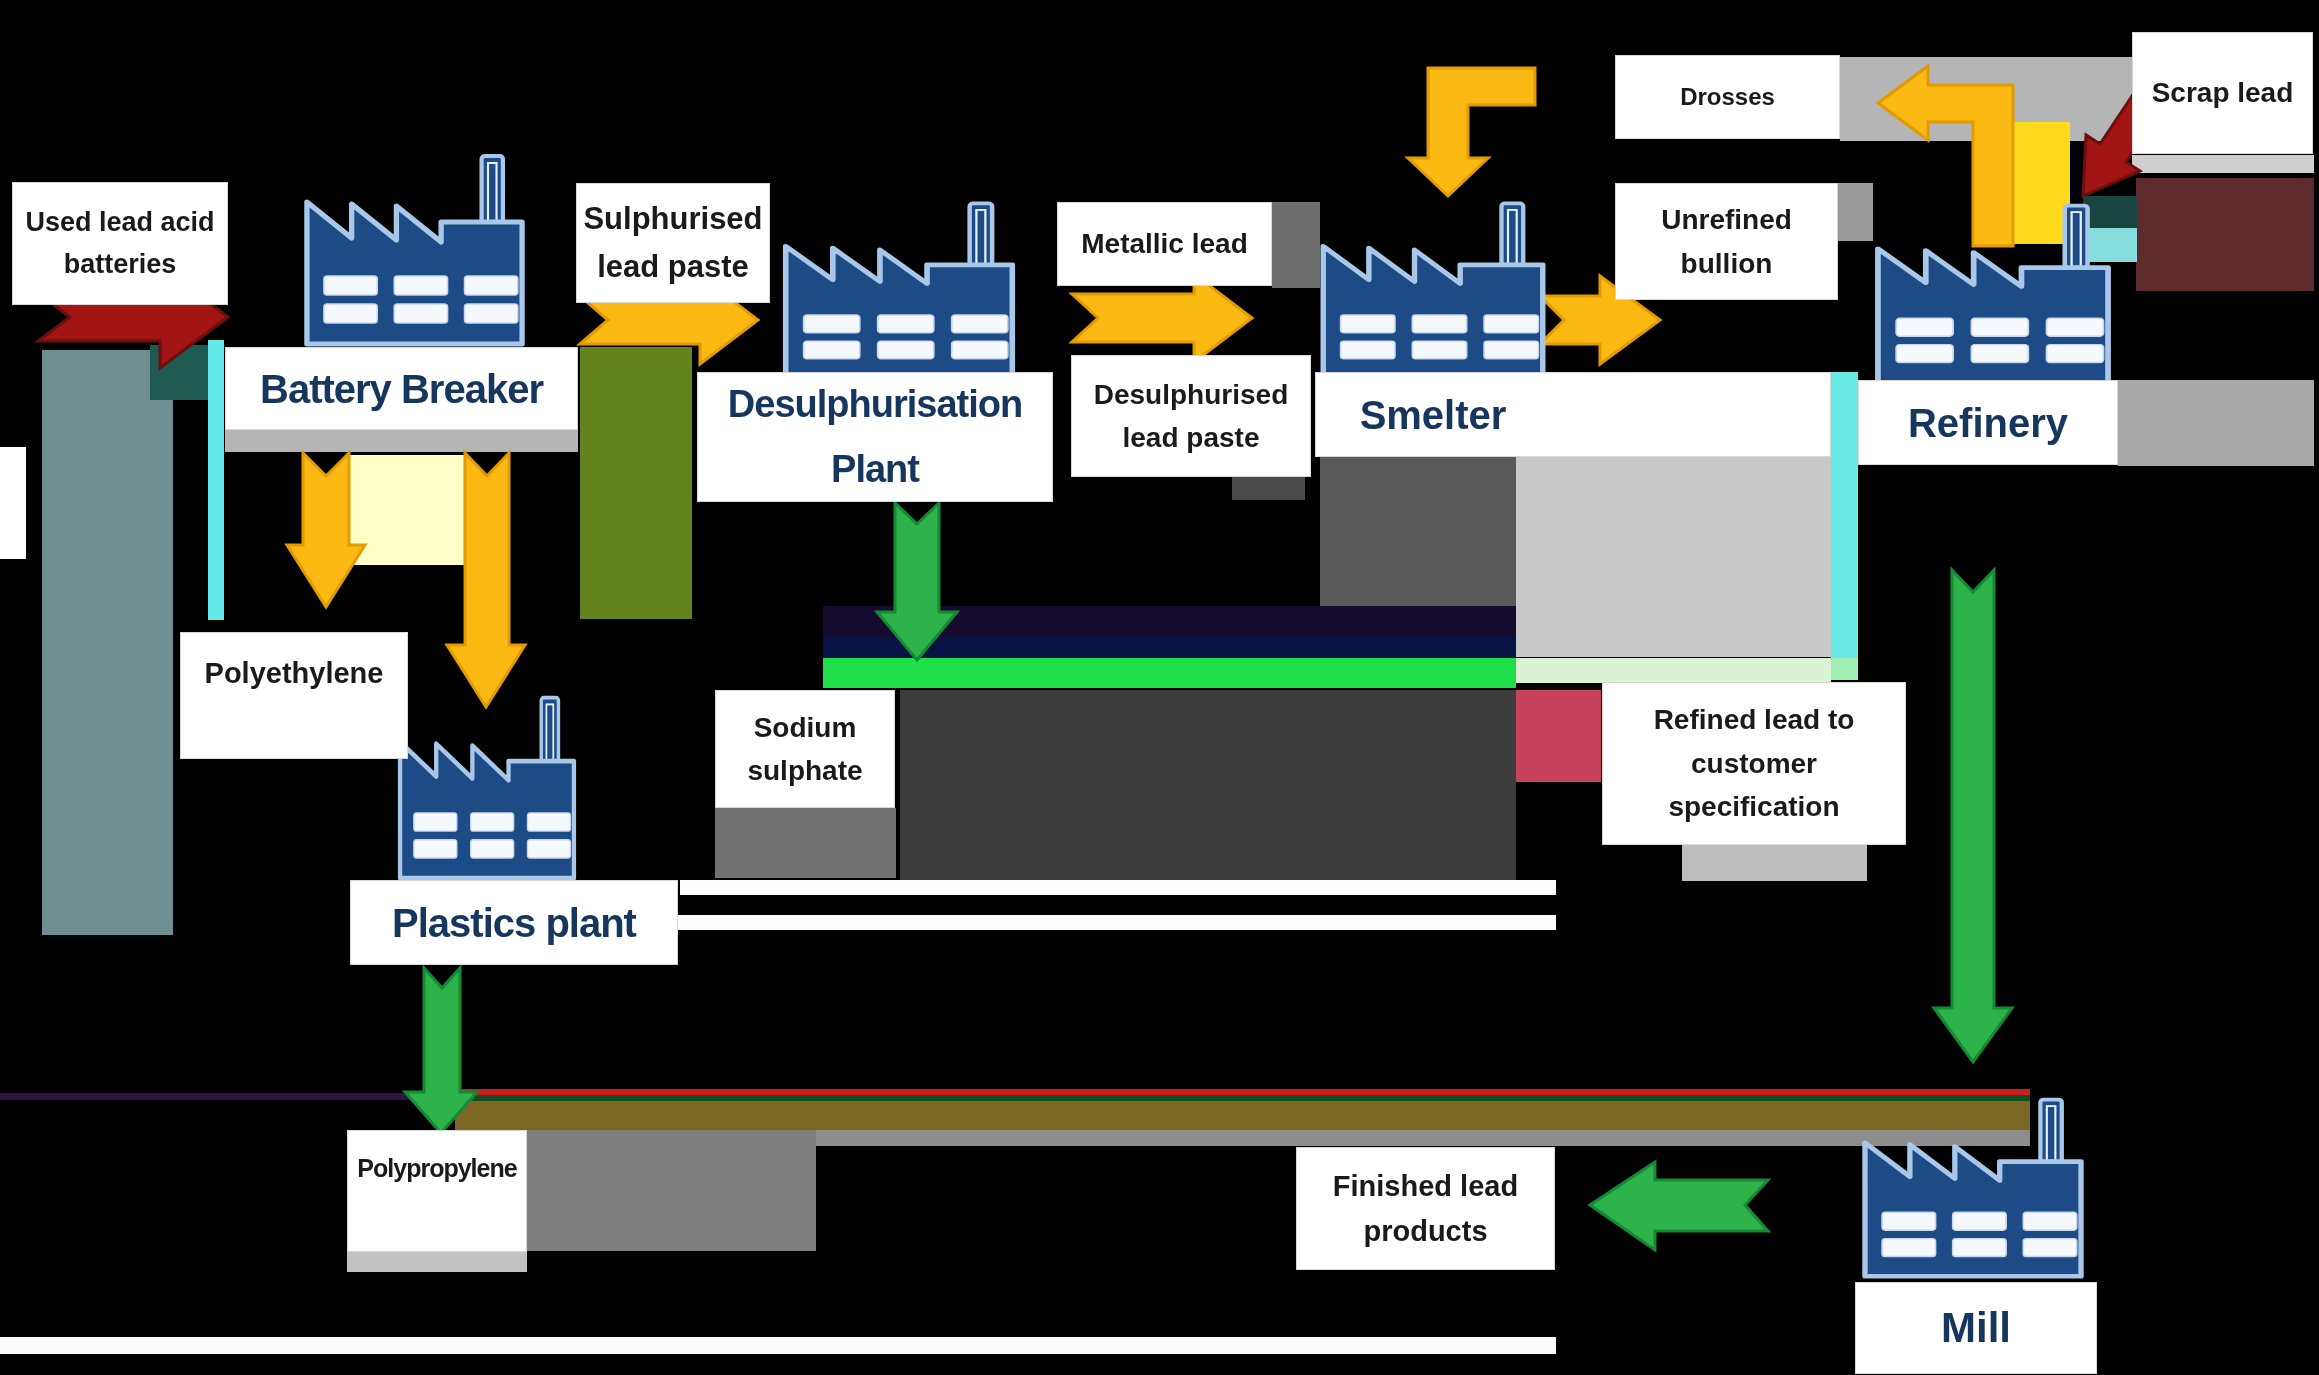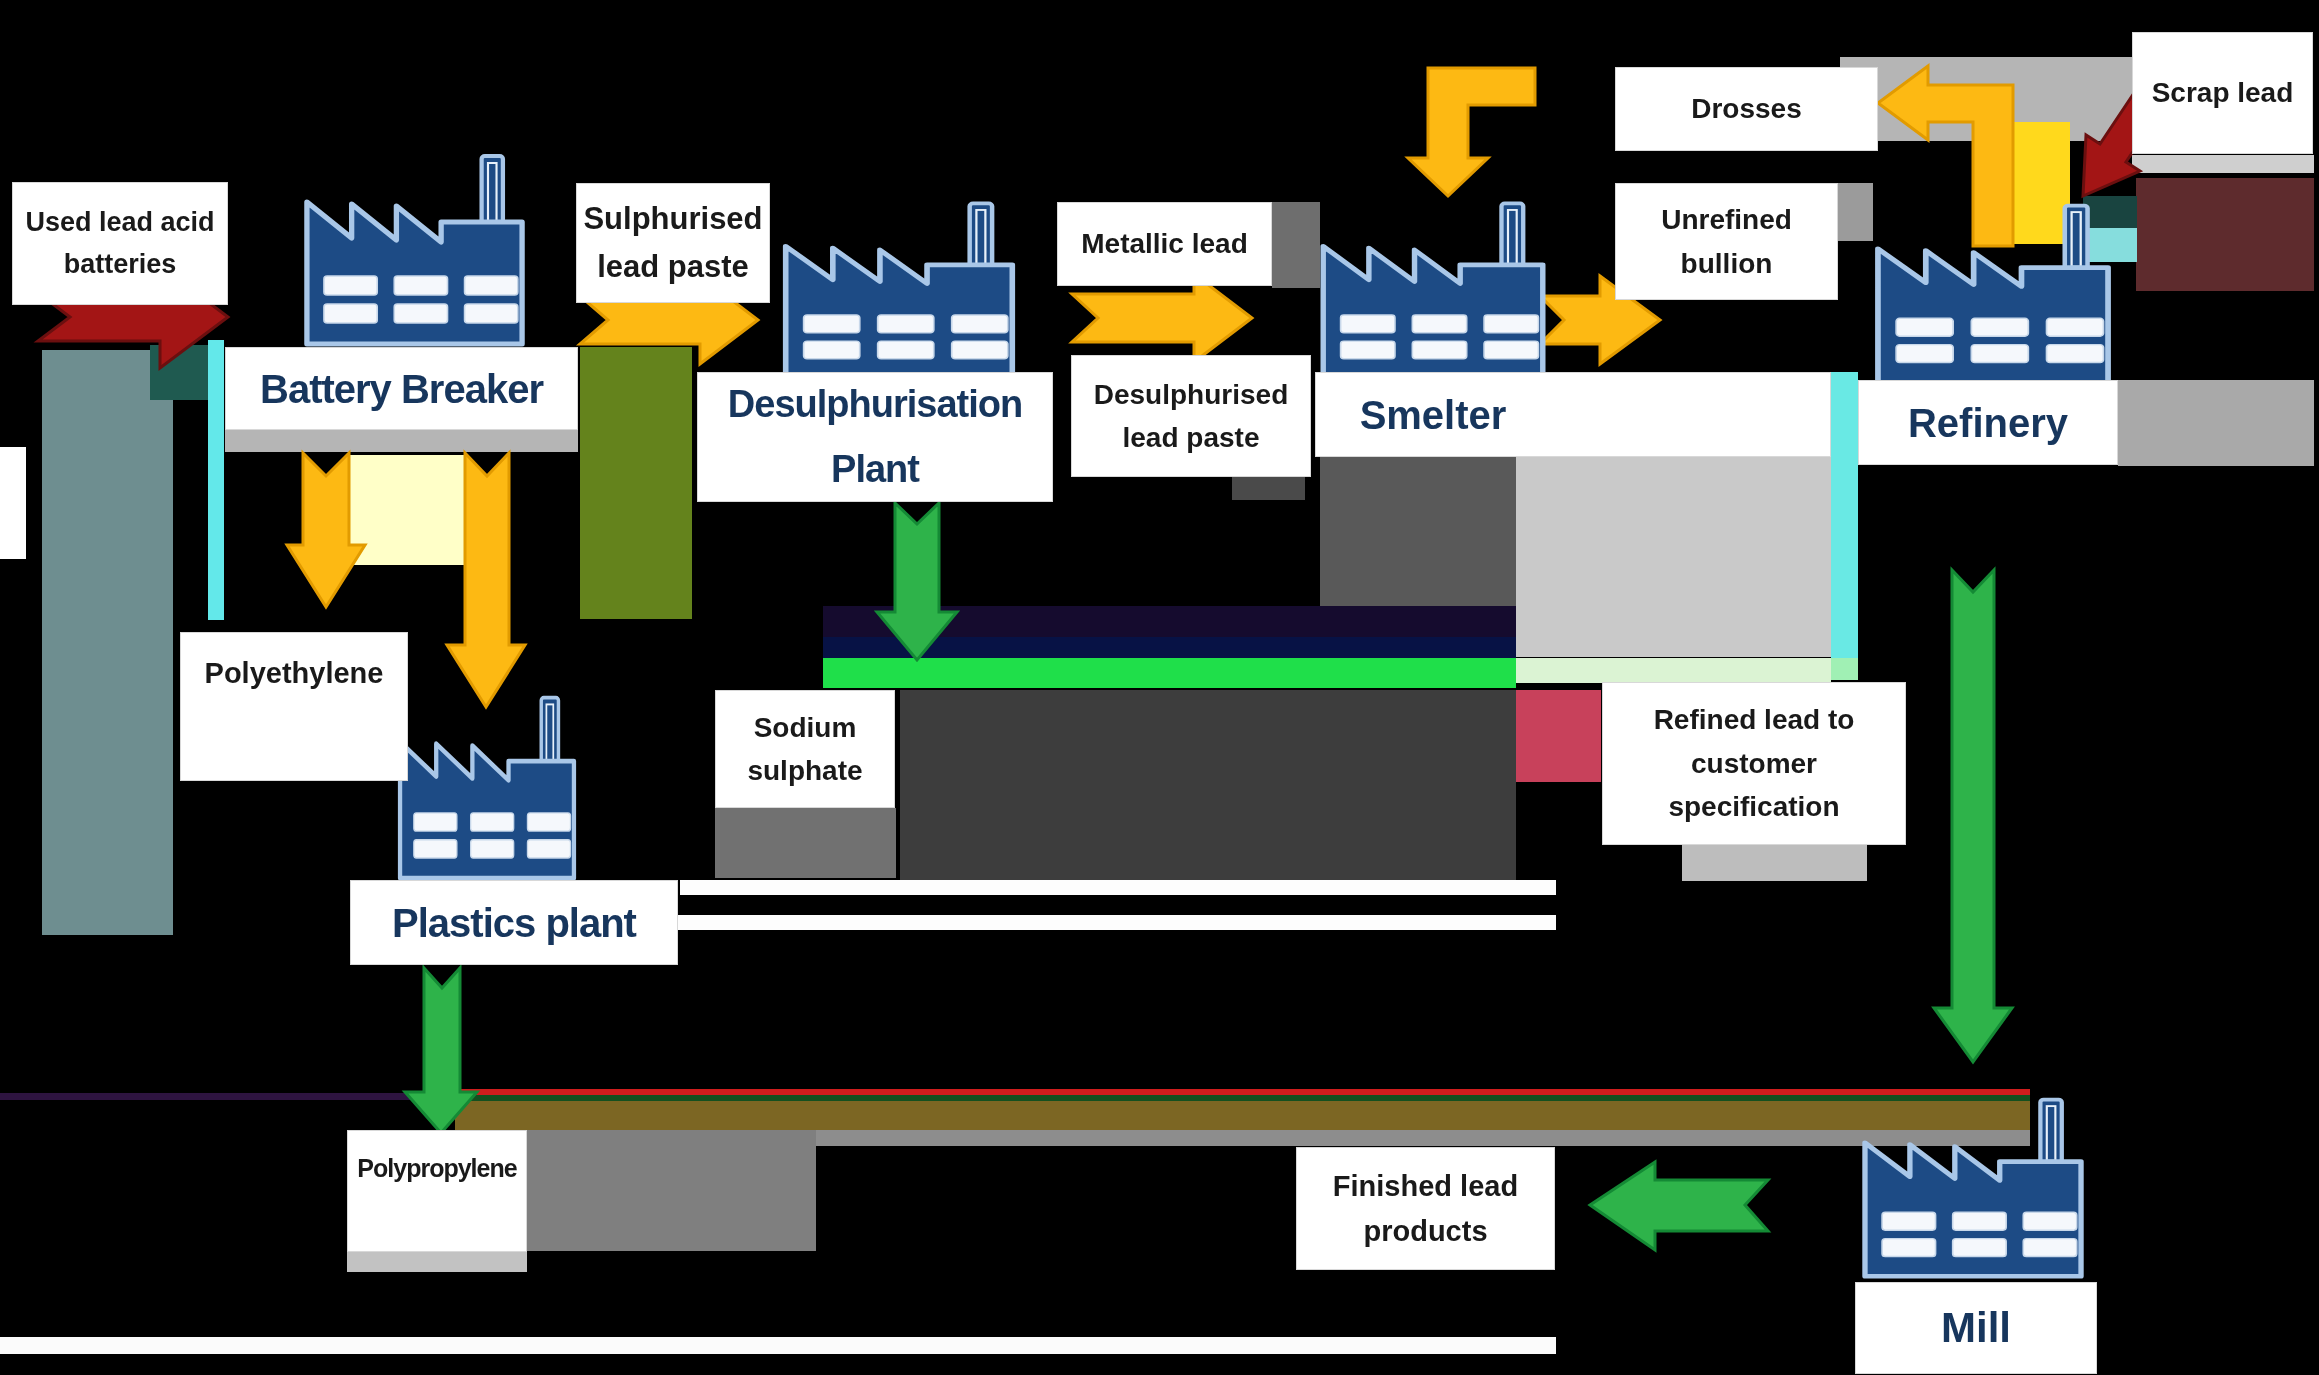--- a/index.html
+++ b/index.html
@@ -114,35 +114,35 @@
     </svg>
 
   <div class="box black" style="left:12px;top:182px;width:216px;height:123px;font-size:27px">Used lead acid batteries</div>
 
   <div class="box black" style="left:576px;top:183px;width:194px;height:120px;font-size:31px">Sulphurised lead paste</div>
 
   <div class="box black" style="left:1057px;top:202px;width:215px;height:84px;font-size:28px">Metallic lead</div>
 
   <div class="box black" style="left:1071px;top:355px;width:240px;height:122px;font-size:28px">Desulphurised lead paste</div>
 
-  <div class="box black" style="left:1615px;top:67px;width:263px;height:84px;font-size:28px">Drosses</div>
+  <div class="box black" style="left:1615px;top:55px;width:225px;height:84px;font-size:24px">Drosses</div>
 
   <div class="box black" style="left:1615px;top:183px;width:223px;height:117px;font-size:28px">Unrefined bullion</div>
 
   <div class="box navy" style="left:225px;top:347px;width:353px;height:83px;font-size:40px;letter-spacing:-1px">Battery Breaker</div>
 
   <div class="box black" style="left:2132px;top:32px;width:181px;height:122px;font-size:28px">Scrap lead</div>
 
   <div class="box navy" style="left:697px;top:372px;width:356px;height:130px;font-size:38px;line-height:1.7;letter-spacing:-1px">Desulphurisation Plant</div>
 
   <div class="box navy" style="left:1315px;top:372px;width:516px;height:85px;font-size:40px;padding-right:280px">Smelter</div>
 
   <div class="box navy" style="left:1858px;top:380px;width:260px;height:85px;font-size:40px">Refinery</div>
 
-  <div class="box black top-align" style="left:180px;top:632px;width:228px;height:149px;font-size:29px;padding-top:18px">Polyethylene</div>
+  <div class="box black top-align" style="left:180px;top:632px;width:228px;height:127px;font-size:29px;padding-top:18px">Polyethylene</div>
 
   <div class="box navy" style="left:350px;top:880px;width:328px;height:85px;font-size:40px;letter-spacing:-1px">Plastics plant</div>
 
   <div class="box black" style="left:715px;top:690px;width:180px;height:118px;font-size:28px">Sodium sulphate</div>
 
   <div class="box black" style="left:1602px;top:682px;width:304px;height:163px;font-size:28px">Refined lead to customer specification</div>
 
   <div class="box black" style="left:1296px;top:1147px;width:259px;height:123px;font-size:29px">Finished lead products</div>
 
   <div class="box black top-align" style="left:347px;top:1130px;width:180px;height:122px;font-size:25px;padding-top:18px;letter-spacing:-1px">Polypropylene</div>

